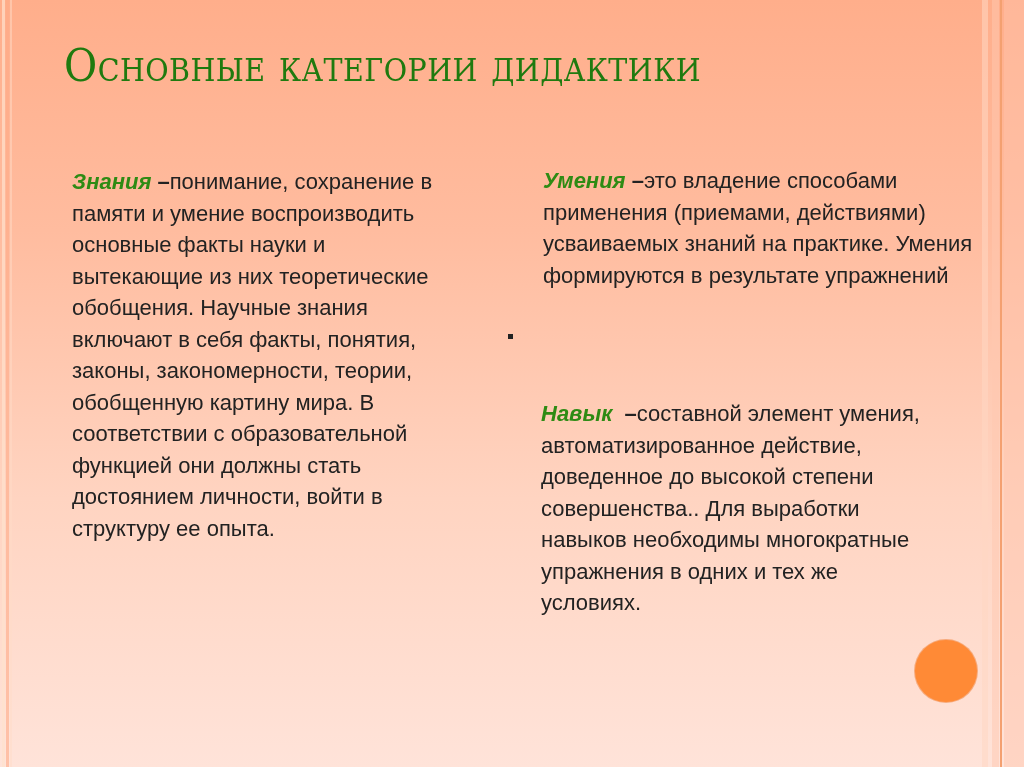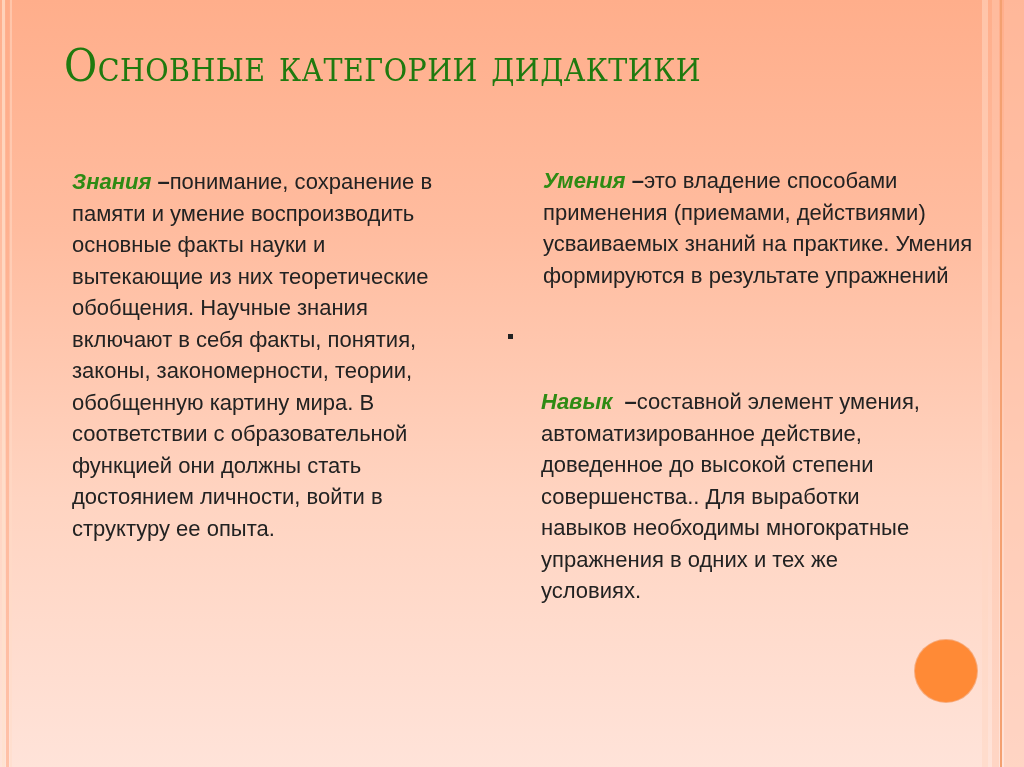--- a/index.html
+++ b/index.html
@@ -46,21 +46,21 @@
       margin: 0;
     }
     .term {
       color: #2e8b14;
       font-weight: bold;
       font-style: italic;
     }
     .dash { font-weight: bold; }
     .col-left { left: 72px; top: 166px; width: 390px; }
     .col-right-top { left: 507px; top: 165px; width: 460px; margin-left: 36px; }
-    .col-right-bottom { left: 541px; top: 386px; width: 380px; }
+    .col-right-bottom { left: 541px; top: 398px; width: 380px; }
     .stray-dot {
       position: absolute;
       left: 508px;
       top: 334px;
       width: 5px;
       height: 5px;
       background: #222;
     }
     .orange-circle {
       position: absolute;

